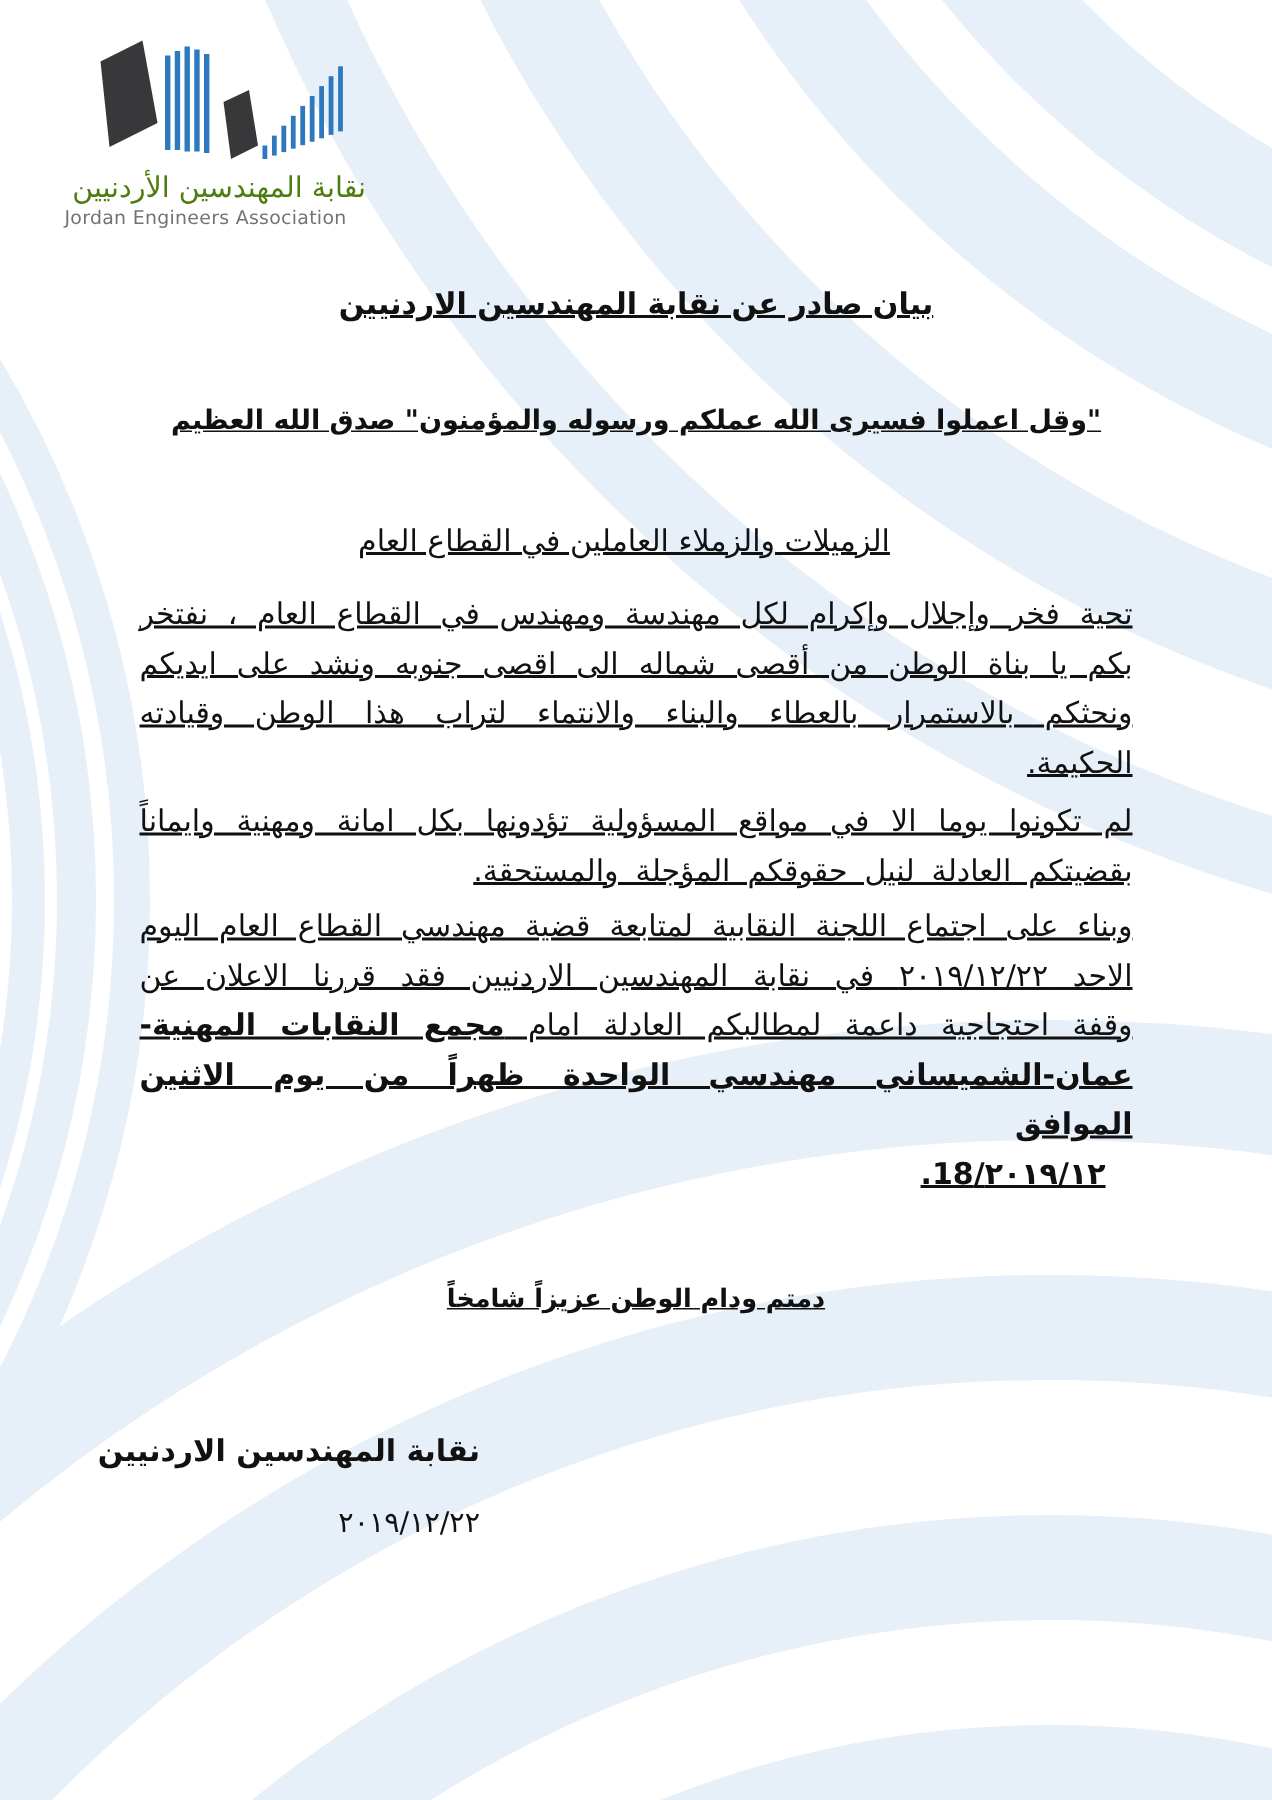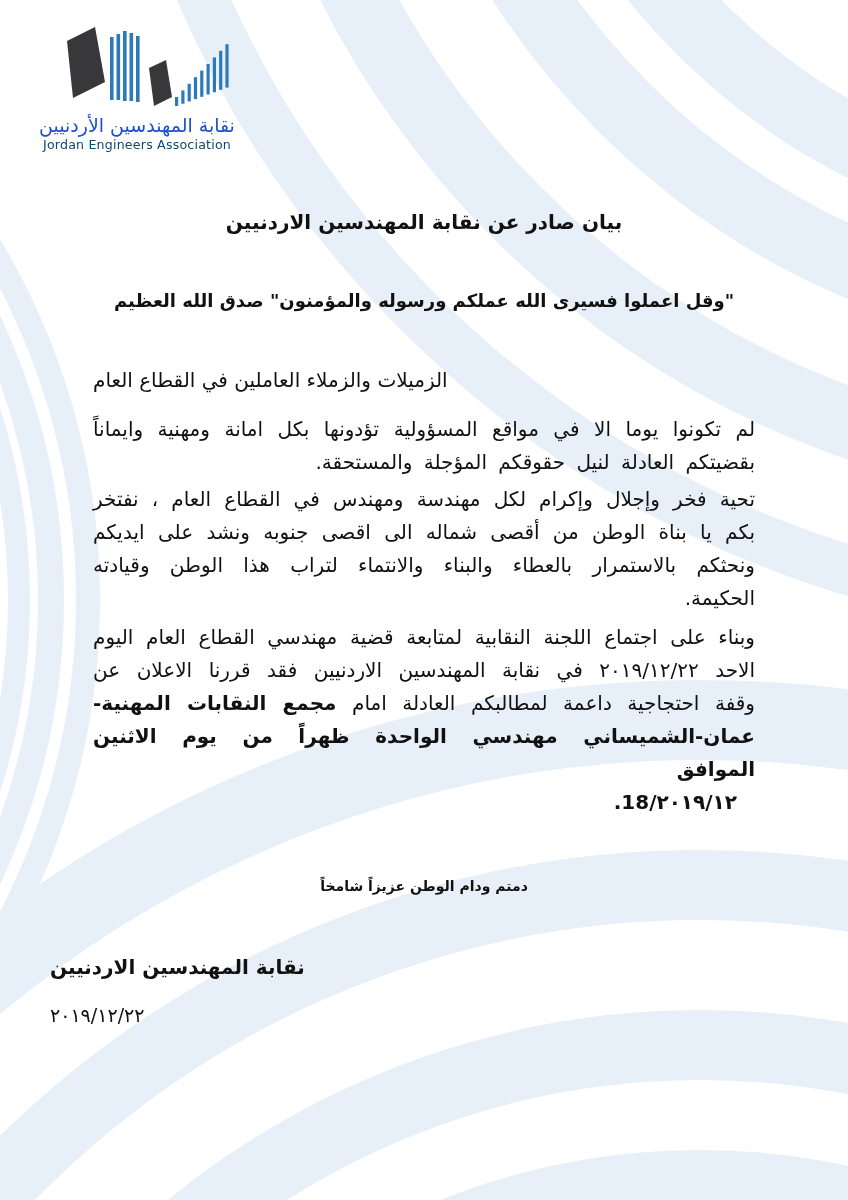--- a/index.html
+++ b/index.html
@@ -5,40 +5,40 @@
   html,body{margin:0;padding:0;}
   body{
     width:848px;height:1200px;overflow:hidden;background:#ffffff;
     font-family:"DejaVu Sans","Liberation Sans",sans-serif;
     color:#111111;position:relative;
   }
   .page{position:relative;width:848px;height:1200px;overflow:hidden;background:#fff;}
   svg.bg{position:absolute;left:0;top:0;z-index:0;}
   .logo{position:absolute;left:30px;top:24px;width:214px;text-align:center;z-index:2;}
   .logo-mark{display:block;margin:0 auto 0 32px;}
-  .logo-ar{font-size:19px;color:#1d4ed8;margin-top:4px;white-space:nowrap;}
-  .logo-en{font-size:12.6px;color:#0c4a6e;margin-top:1px;letter-spacing:0.2px;white-space:nowrap;}
+  .logo-ar{font-size:19px;color:#4d7c0f;margin-top:4px;white-space:nowrap;text-align:right;}
+  .logo-en{font-size:12.6px;color:#737373;margin-top:1px;letter-spacing:0.2px;white-space:nowrap;}
   .content{
-    position:absolute;left:93px;top:208px;width:662px;z-index:1;
-    direction:rtl;font-size:20px;line-height:33px;
+    position:absolute;left:93px;top:188px;width:662px;z-index:1;
+    direction:rtl;font-size:20px;line-height:33px;text-decoration:underline;
   }
   .title{font-weight:bold;font-size:20px;line-height:28px;text-align:center;margin:0 0 50px 0;}
   .quote{font-weight:bold;font-size:18px;line-height:30px;text-align:center;margin:0 0 48px 0;}
-  .greeting{text-align:left;margin:0 16px 16px 0;}
+  .greeting{text-align:center;margin:0 16px 16px 0;}
   .para{text-align:justify;text-align-last:right;word-spacing:5px;margin:0;}
   .p1{min-height:132px;margin-bottom:6px;}
   .p2{min-height:66px;margin-bottom:4px;}
   .p3{min-height:124px;}
   .b{font-weight:bold;}
   .date-line{text-align:right;padding-left:0;padding-right:18px;margin:0;height:33px;}
   .p4{text-align:right;margin:8px 0 0 0;height:33px;}
-  .closing{font-weight:bold;font-size:14px;line-height:30px;text-align:center;margin:52px 0 0 0;}
+  .closing{font-weight:bold;font-size:17px;line-height:30px;text-align:center;margin:52px 0 0 0;}
   .signature{
-    position:absolute;left:50px;top:952px;width:286px;z-index:1;
-    direction:rtl;text-align:left;
+    position:absolute;left:34px;top:952px;width:286px;z-index:1;
+    direction:rtl;text-align:right;
   }
   .sig-org{font-weight:bold;font-size:20px;line-height:30px;white-space:nowrap;}
   .sig-date{font-weight:normal;font-size:19px;margin-top:22px;letter-spacing:4px;white-space:nowrap;}
 </style>
 </head>
 <body>
 
 <div class="page">
 
   <svg class="bg" width="848" height="1200" viewBox="0 0 848 1200" aria-hidden="true">
@@ -89,23 +89,23 @@
     <div class="logo-en">Jordan Engineers Association</div>
   </header>
 
   <main class="content" dir="rtl">
     <h1 class="title">بيان صادر عن نقابة المهندسين الاردنيين</h1>
 
     <p class="quote">"وقل اعملوا فسيرى الله عملكم ورسوله والمؤمنون" صدق الله العظيم</p>
 
     <p class="greeting">الزميلات والزملاء العاملين في القطاع العام</p>
 
+    <p class="para p1">تحية فخر وإجلال وإكرام لكل مهندسة ومهندس في القطاع العام ، نفتخر بكم يا بناة الوطن من أقصى شماله الى اقصى جنوبه ونشد على ايديكم ونحثكم بالاستمرار بالعطاء والبناء والانتماء لتراب هذا الوطن وقيادته الحكيمة.</p>
+
     <p class="para p2">لم تكونوا يوما الا في مواقع المسؤولية تؤدونها بكل امانة ومهنية وايماناً بقضيتكم العادلة لنيل حقوقكم المؤجلة والمستحقة.</p>
-
-    <p class="para p1">تحية فخر وإجلال وإكرام لكل مهندسة ومهندس في القطاع العام ، نفتخر بكم يا بناة الوطن من أقصى شماله الى اقصى جنوبه ونشد على ايديكم ونحثكم بالاستمرار بالعطاء والبناء والانتماء لتراب هذا الوطن وقيادته الحكيمة.</p>
 
     <p class="para p3"><span>وبناء على اجتماع اللجنة النقابية لمتابعة قضية مهندسي القطاع العام اليوم الاحد ٢٠١٩/١٢/٢٢ في نقابة المهندسين الاردنيين فقد قررنا الاعلان عن وقفة احتجاجية داعمة لمطالبكم العادلة امام </span><span class="b">مجمع النقابات المهنية-عمان-الشميساني مهندسي الواحدة ظهراً من يوم الاثنين الموافق</span></p>
 
     <p class="date-line b">٢٠١٩/١٢/18.</p>
 
 
     <p class="closing">دمتم ودام الوطن عزيزاً شامخاً</p>
   </main>
 
   <footer class="signature" dir="rtl">

